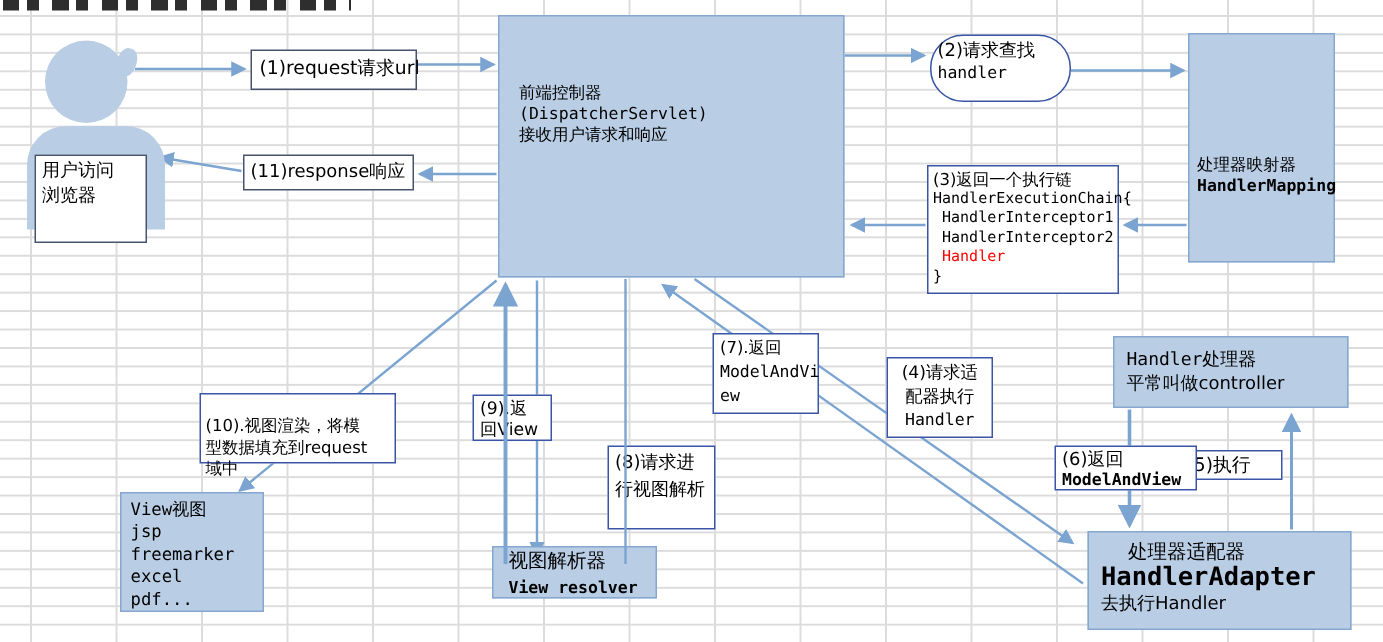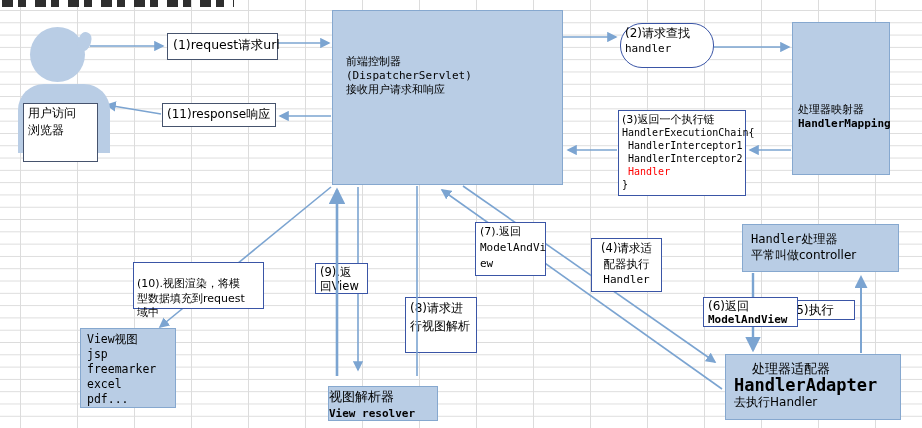--- a/index.html
+++ b/index.html
@@ -32,21 +32,21 @@
   
   .n-dispatcher{left:332px;top:10px;width:231px;height:175px;}
   .n-dispatcher .txt{position:absolute;left:13px;top:44px;font-size:14px;line-height:22px;}
   .n-hm{left:792px;top:22px;width:98px;height:153px;}
   .n-hm .txt{position:absolute;left:5px;top:60px;font-size:12.5px;line-height:17px;margin-top:20px;}
   .n-handler{left:742px;top:224px;width:157px;height:48px;padding:6px 8px;}
   .n-handler .ln{font-size:12px;line-height:16px;}
   .n-adapter{left:725px;top:354px;width:176px;height:66px;padding:5px 8px;}
   .n-adapter .ln{font-size:12px;line-height:17px;}
   .n-adapter .ind{padding-left:18px;font-size:13px;}
-  .n-resolver{left:328px;top:386px;width:110px;height:35px;padding:1px 0;}
+  .n-resolver{left:328px;top:364px;width:110px;height:35px;padding:1px 10px;}
   .n-resolver .ln{font-size:13px;line-height:17px;}
   .n-view{left:80px;top:328px;width:96px;height:80px;padding:3px 6px;}
   .n-view .ln{font-size:11.5px;line-height:15px;}
   
   .l-user{left:23px;top:103px;width:75px;height:59px;}
   .l-user .ln{font-size:12px;line-height:17px;}
   .l-s1{left:167px;top:33px;width:111px;height:27px;padding-top:4px;padding-left:5px;}
   .l-s1 .ln{font-size:12.5px;}
   .l-s11{left:162px;top:103px;width:114px;height:24px;padding-top:3px;}
   .l-s11 .ln{font-size:12px;}

